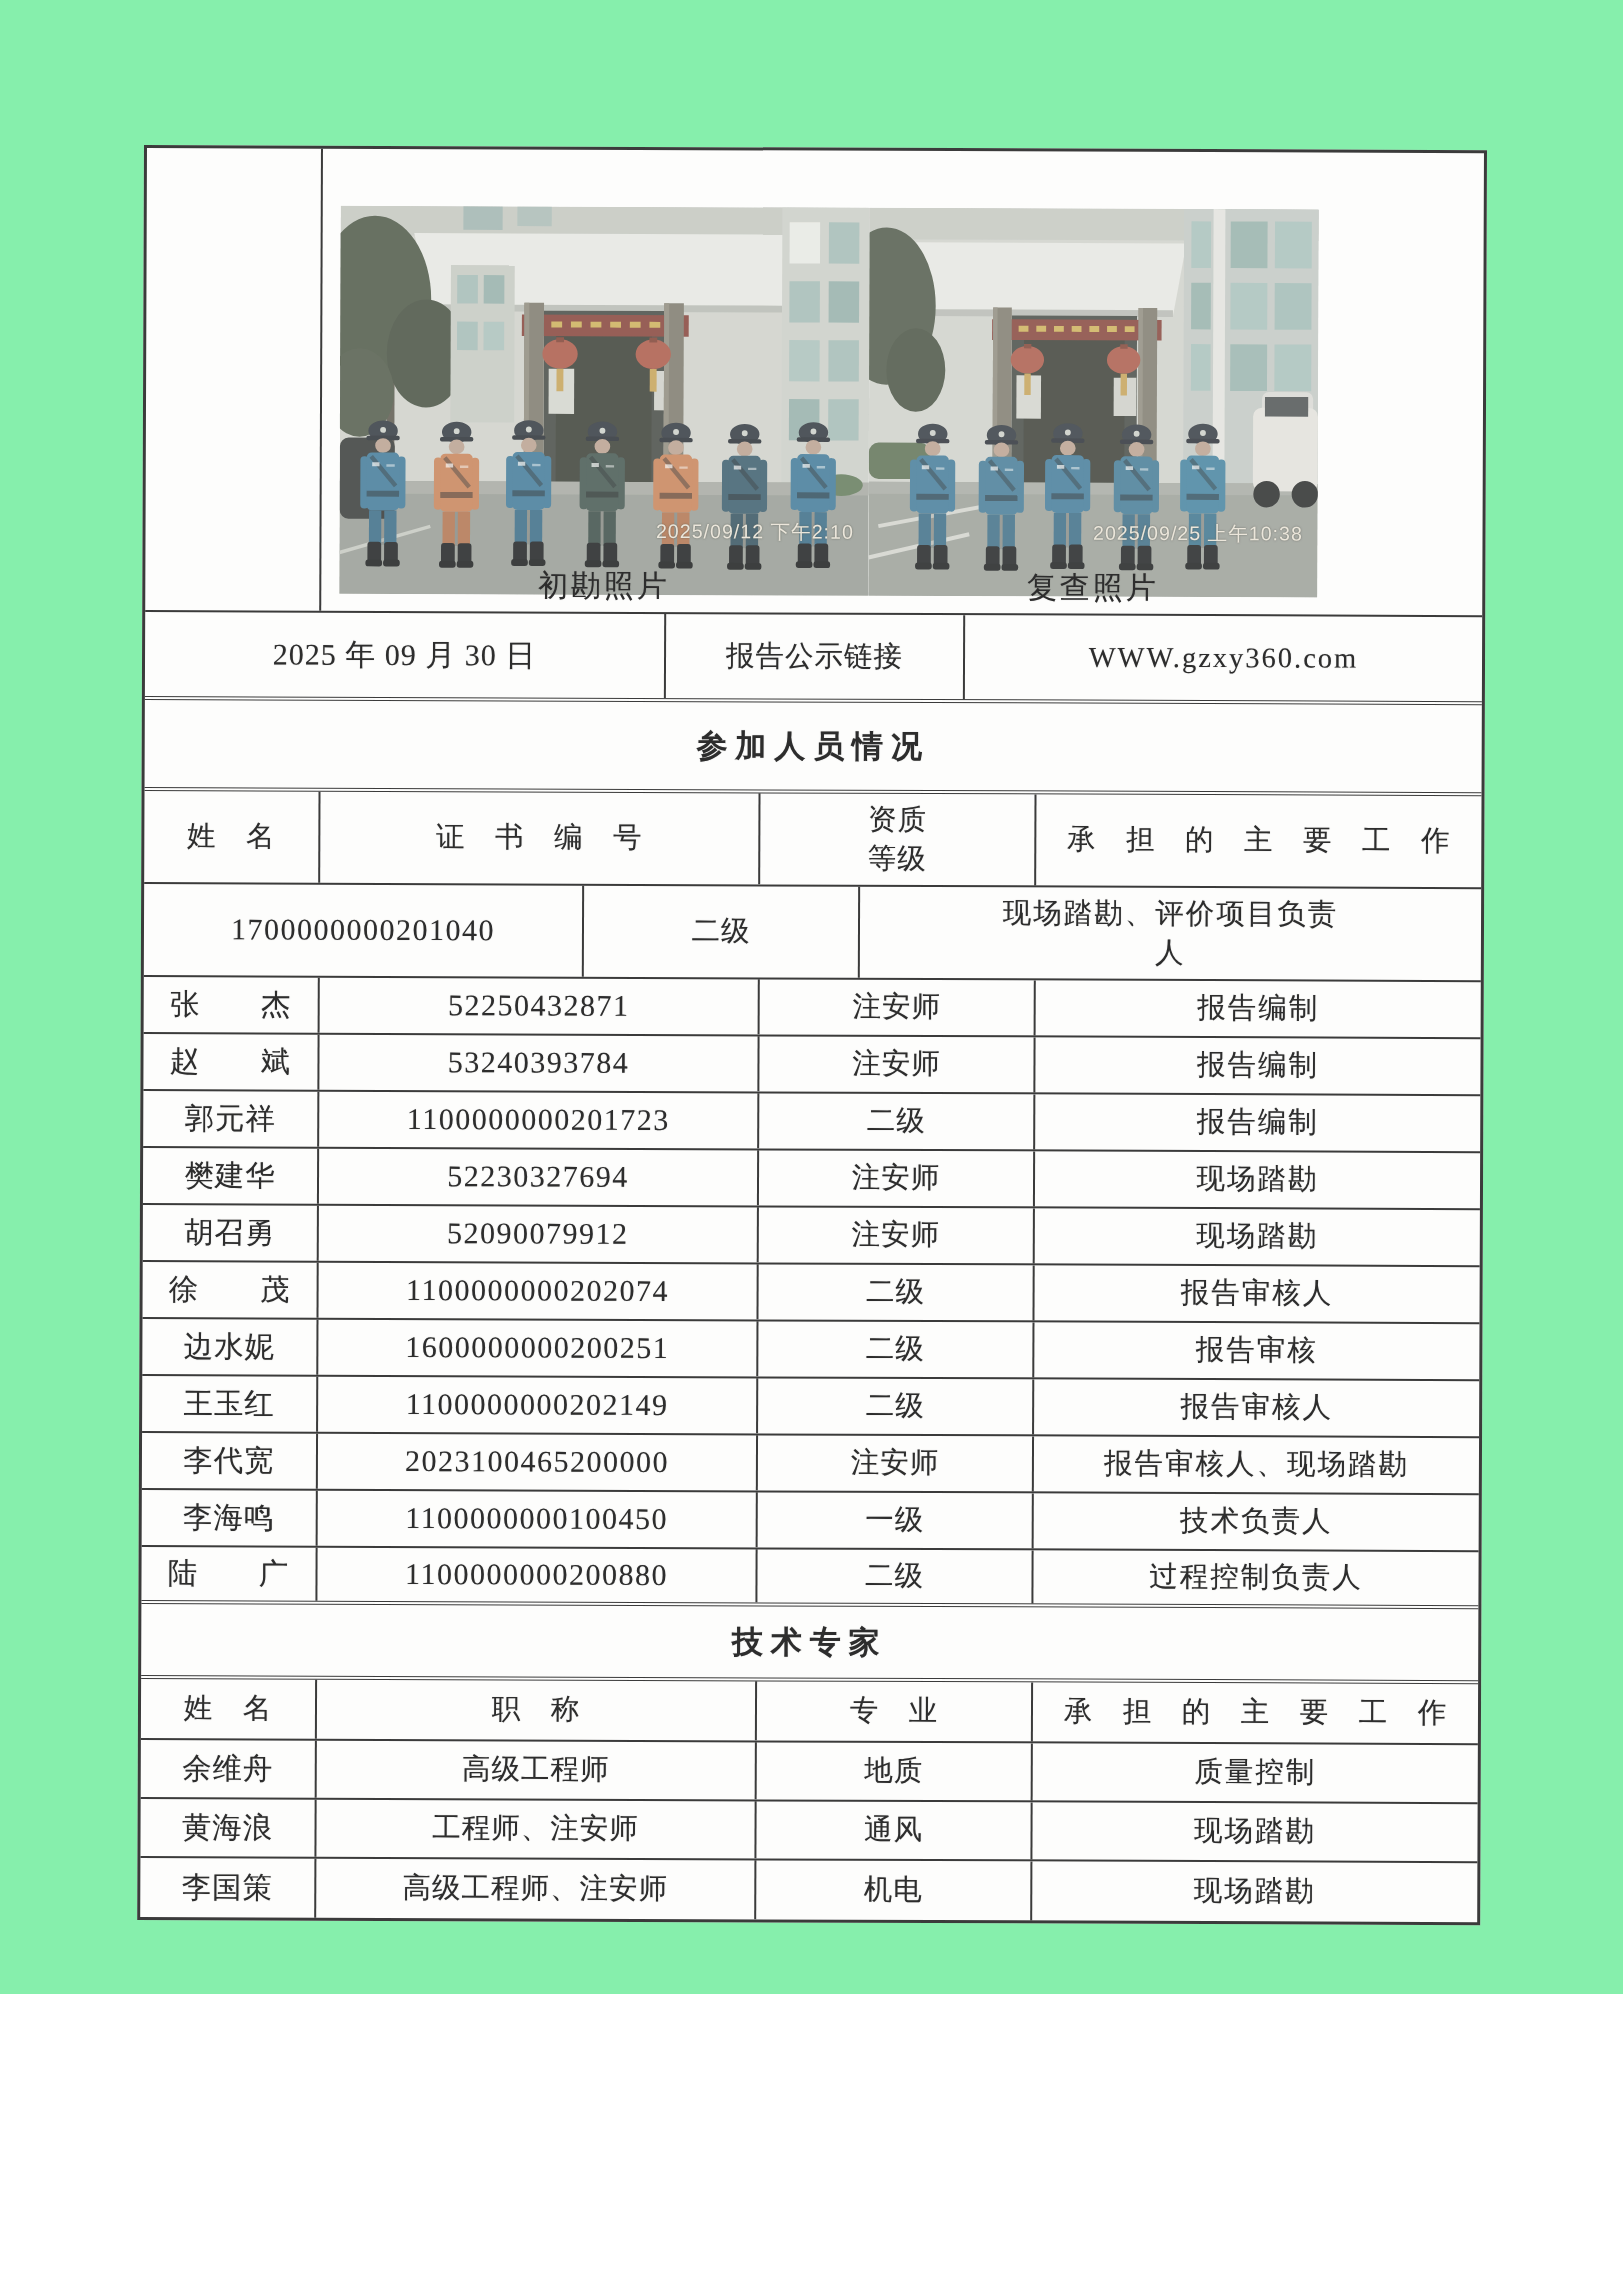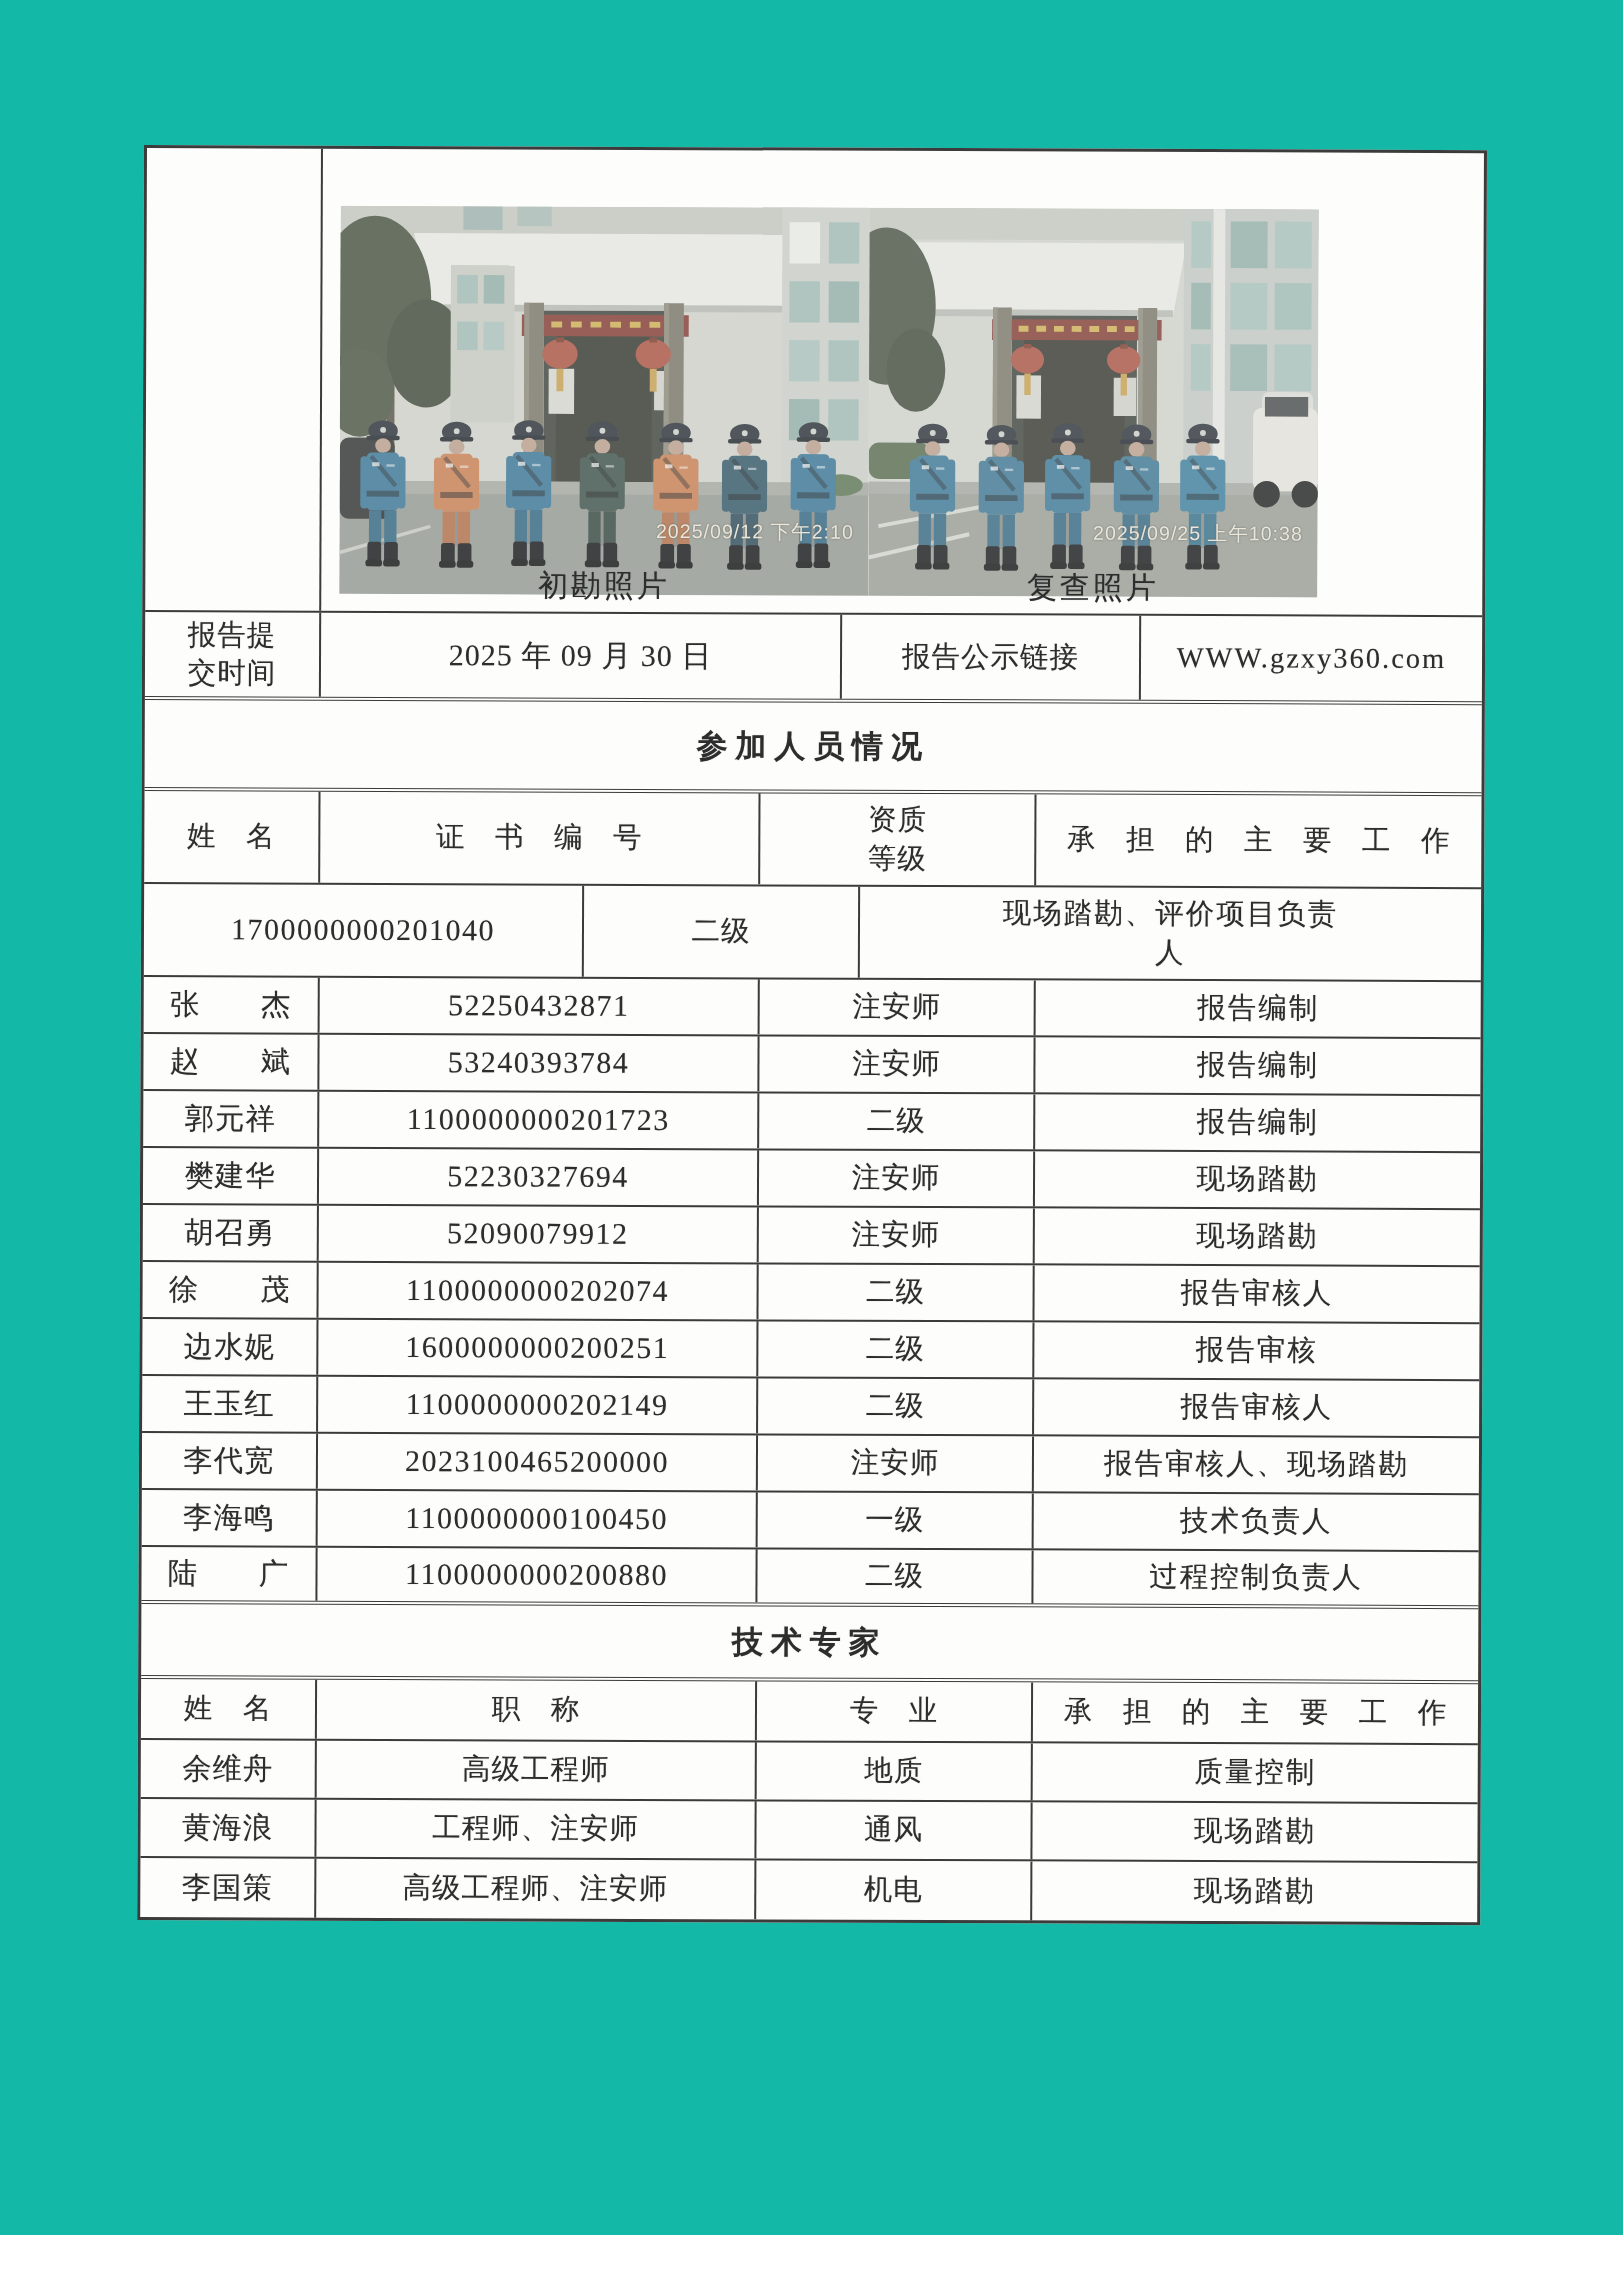--- a/index.html
+++ b/index.html
@@ -1,16 +1,16 @@
 <!DOCTYPE html>
 <html style="font-size:7.9px"><head>
 <meta charset="utf-8">
 <style>
   html,body{margin:0;padding:0;background:#ffffff;}
-  .page{position:relative;width:1623px;height:2235px;background:#14b8a6;overflow:hidden;
+  .page{position:relative;width:1623px;height:1994px;background:#86efac;overflow:hidden;
         font-family:"Liberation Serif","DejaVu Serif",serif;color:#2d2d2d;text-decoration:underline;}
   .doc{position:absolute;left:144px;top:145px;width:1343px;box-sizing:border-box;
        border:3.4px solid #3b3b3b;transform:rotate(0.22deg);transform-origin:0 0;background:#fdfdfc;}
   .row{display:flex;box-sizing:border-box;border-bottom:2.9px solid #3b3b3b;}
   .row:last-child{border-bottom:none;}
   .row-dbl{border-bottom:4.9px double #3b3b3b;}
   .cell{box-sizing:border-box;border-right:2px solid #3b3b3b;display:flex;align-items:center;
         justify-content:center;text-align:center;white-space:pre-line;flex-shrink:0;
         font-size:28.5px;line-height:1.35;letter-spacing:1px;
         text-shadow:0 0 1px rgba(40,40,40,0.35);}
@@ -243,21 +243,20 @@
           </svg>
           <div class="ts">2025/09/25 上午10:38</div>
         </div>
 
         <div class="caption cap1">初勘照片</div>
         <div class="caption cap2">复查照片</div>
       </div>
     </div>
 
     <div class="row h-submit row-dbl">
-      <div class="cell cw1"><span class="submit-label">报告提交时间</span></div>
       <div class="cell cw2s c-date">2025 年 09 月 30 日</div>
       <div class="cell cw3s">报告公示链接</div>
       <div class="cell cw4s c-url">WWW.gzxy360.com</div>
     </div>
 
     <div class="row h-title row-dbl">
       <div class="cell cw4s section-title">参加人员情况</div>
     </div>
 
     <div class="row h-head">

